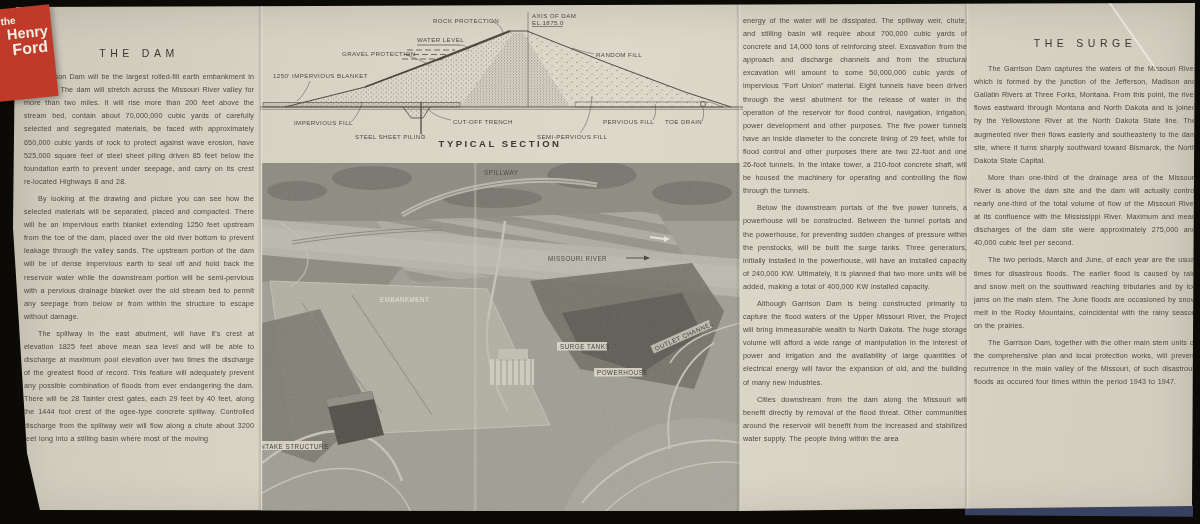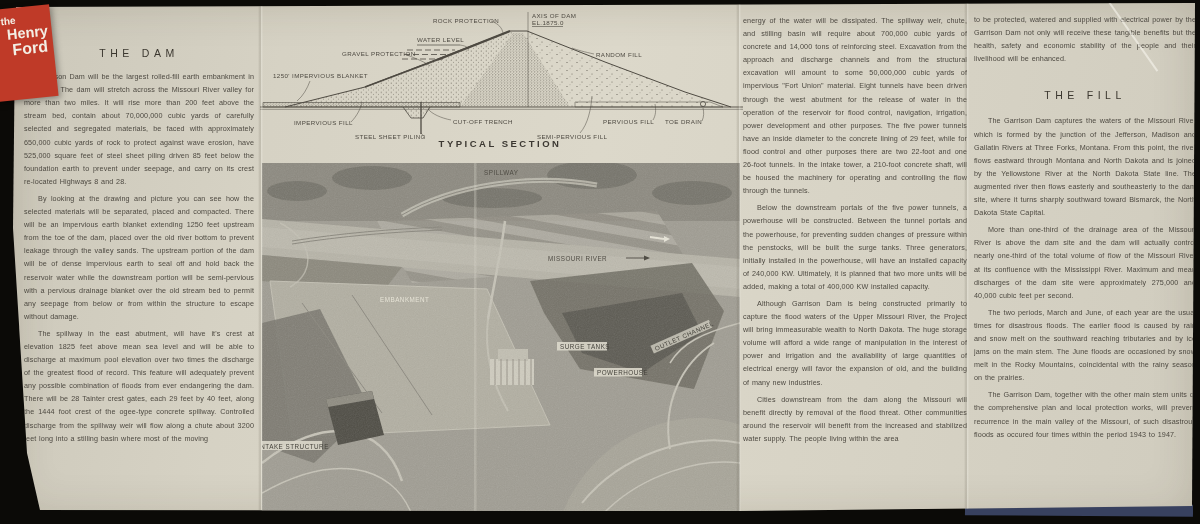--- a/index.html
+++ b/index.html
@@ -222,22 +222,21 @@
     </svg>
 
     <div class="col col3">
       <p class="cont">energy of the water will be dissipated.  The spillway weir, chute, and stilling basin will require about 700,000 cubic yards of concrete and 14,000 tons of reinforcing steel. Excavation from the approach and discharge channels and from the structural excavation will amount to some 50,000,000 cubic yards of impervious "Fort Union" material.  Eight tunnels have been driven through the west abutment for the release of water in the operation of the reservoir for flood control, navigation, irrigation, power development and other purposes. The five power tunnels have an inside diameter to the concrete lining of 29 feet, while for flood control and other purposes there are two 22-foot and one 26-foot tunnels. In the intake tower, a 210-foot concrete shaft, will be housed the machinery for operating and controlling the flow through the tunnels.</p>
       <p>Below the downstream portals of the five power tunnels, a powerhouse will be constructed.  Between the tunnel portals and the powerhouse, for preventing sudden changes of pressure within the penstocks, will be built the surge tanks.  Three generators, initially installed in the powerhouse, will have an installed capacity of 240,000 KW.  Ultimately, it is planned that two more units will be added, making a total of 400,000 KW installed capacity.</p>
       <p>Although Garrison Dam is being constructed primarily to capture the flood waters of the Upper Missouri River, the Project will bring immeasurable wealth to North Dakota.  The huge storage volume will afford a wide range of manipulation in the interest of power and irrigation and the availability of large quantities of electrical energy will favor the expansion of old, and the building of many new industries.</p>
       <p>Cities downstream from the dam along the Missouri will benefit directly by removal of the flood threat.  Other communities around the reservoir will benefit from the increased and stabilized water supply.  The people living within the area</p>
     </div>
 
     <div class="col col4">
-      <p class="cont">to be protected, watered and supplied with electrical power by the Garrison Dam not only will receive these tangible benefits but the health, safety and economic stability of the people and their livelihood will be enhanced.</p>
-      <h2>THE FILL</h2>
+      <h2>THE SURGE</h2>
       <p>The Garrison Dam captures the waters of the Missouri River which is formed by the junction of the Jefferson, Madison and Gallatin Rivers at Three Forks, Montana.  From this point, the river flows eastward through Montana and North Dakota and is joined by the Yellowstone River at the North Dakota State line.  The augmented river then flows easterly and southeasterly to the dam site, where it turns sharply southward toward Bismarck, the North Dakota State Capital.</p>
       <p>More than one-third of the drainage area of the Missouri River is above the dam site and the dam will actually control nearly one-third of the total volume of flow of the Missouri River at its confluence with the Mississippi River. Maximum and mean discharges of the dam site were approximately 275,000 and 40,000 cubic feet per second.</p>
       <p>The two periods, March and June, of each year are the usual times for disastrous floods.  The earlier flood is caused by rain and snow melt on the southward reaching tributaries and by ice jams on the main stem.  The June floods are occasioned by snow melt in the Rocky Mountains, coincidental with the rainy season on the prairies.</p>
       <p>The Garrison Dam, together with the other main stem units of the comprehensive plan and local protection works, will prevent recurrence in the main valley of the Missouri, of such disastrous floods as occured four times within the period 1943 to 1947.</p>
     </div>
 
     <div class="crease c1"></div>
     <div class="crease c2"></div>
     <div class="crease c3"></div>
     <div class="diag-crease"></div>

